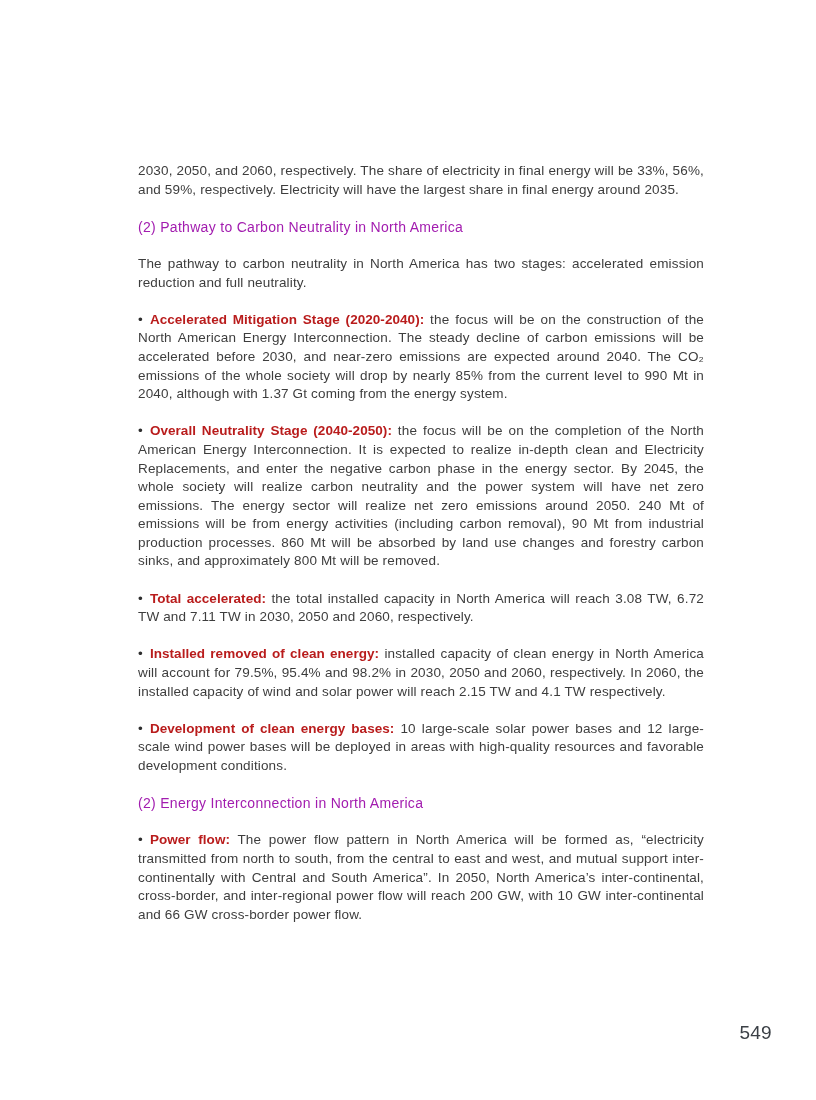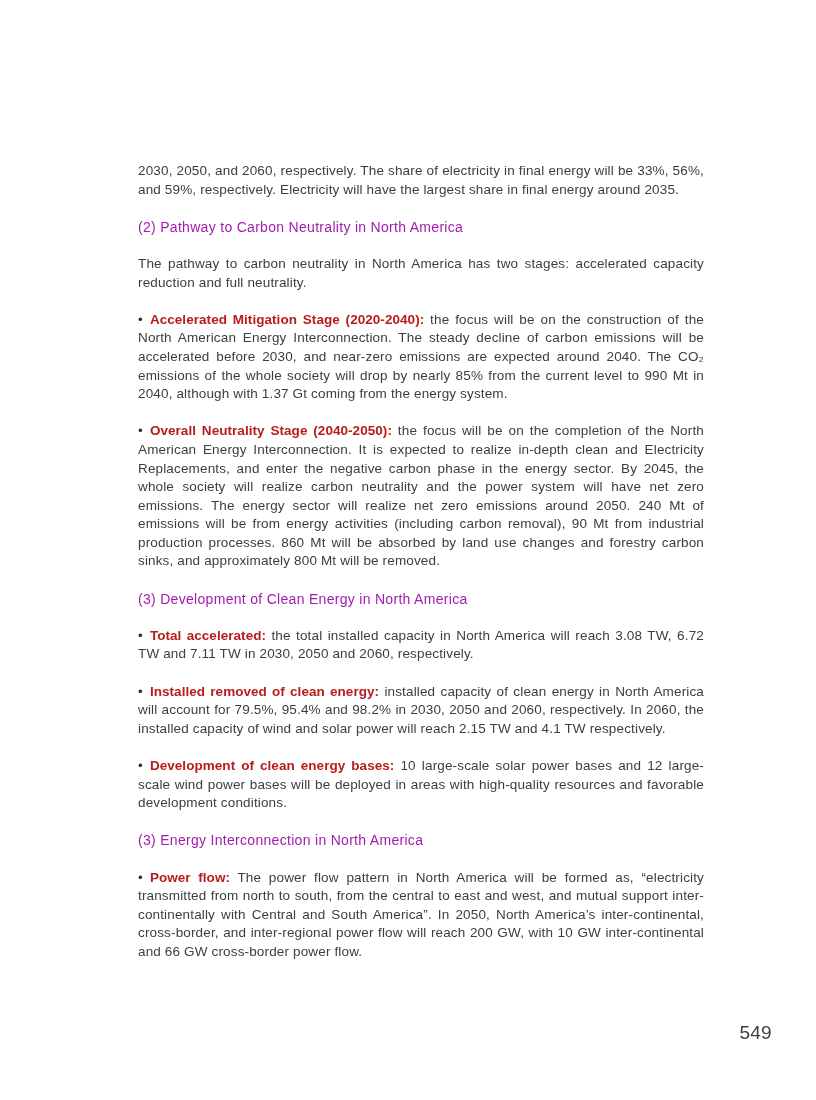--- a/index.html
+++ b/index.html
@@ -60,34 +60,33 @@
 </head>
 <body>
 
 <div class="page">
   <div class="text-column">
 
     <p class="body-p">2030, 2050, and 2060, respectively. The share of electricity in final energy will be 33%, 56%, and 59%, respectively. Electricity will have the largest share in final energy around 2035.</p>
 
     <p class="section-heading">(2) Pathway to Carbon Neutrality in North America</p>
 
-    <p class="body-p">The pathway to carbon neutrality in North America has two stages: accelerated capacity reduction and full neutrality.</p>
+    <p class="body-p">The pathway to carbon neutrality in North America has two stages: accelerated emission reduction and full neutrality.</p>
 
     <p class="body-p"><span class="dot">•</span><span class="lead">Accelerated Mitigation Stage (2020-2040):</span><span> the focus will be on the construction of the North American Energy Interconnection. The steady decline of carbon emissions will be accelerated before 2030, and near-zero emissions are expected around 2040. The CO₂ emissions of the whole society will drop by nearly 85% from the current level to 990 Mt in 2040, although with 1.37 Gt coming from the energy system.</span></p>
 
     <p class="body-p"><span class="dot">•</span><span class="lead">Overall Neutrality Stage (2040-2050):</span><span> the focus will be on the completion of the North American Energy Interconnection. It is expected to realize in-depth clean and Electricity Replacements, and enter the negative carbon phase in the energy sector. By 2045, the whole society will realize carbon neutrality and the power system will have net zero emissions. The energy sector will realize net zero emissions around 2050. 240 Mt of emissions will be from energy activities (including carbon removal), 90 Mt from industrial production processes. 860 Mt will be absorbed by land use changes and forestry carbon sinks, and approximately 800 Mt will be removed.</span></p>
 
-    <p class="section-heading">(3) Development of Clean Energy in North America</p>
 
     <p class="body-p"><span class="dot">•</span><span class="lead">Total accelerated:</span><span> the total installed capacity in North America will reach 3.08 TW, 6.72 TW and 7.11 TW in 2030, 2050 and 2060, respectively.</span></p>
 
     <p class="body-p"><span class="dot">•</span><span class="lead">Installed removed of clean energy:</span><span> installed capacity of clean energy in North America will account for 79.5%, 95.4% and 98.2% in 2030, 2050 and 2060, respectively. In 2060, the installed capacity of wind and solar power will reach 2.15 TW and 4.1 TW respectively.</span></p>
 
     <p class="body-p"><span class="dot">•</span><span class="lead">Development of clean energy bases:</span><span> 10 large-scale solar power bases and 12 large-scale wind power bases will be deployed in areas with high-quality resources and favorable development conditions.</span></p>
 
-    <p class="section-heading">(3) Energy Interconnection in North America</p>
+    <p class="section-heading">(2) Energy Interconnection in North America</p>
 
     <p class="body-p"><span class="dot">•</span><span class="lead">Power flow:</span><span> The power flow pattern in North America will be formed as, “electricity transmitted from north to south, from the central to east and west, and mutual support inter-continentally with Central and South America”. In 2050, North America’s inter-continental, cross-border, and inter-regional power flow will reach 200 GW, with 10 GW inter-continental and 66 GW cross-border power flow.</span></p>
 
   </div>
 
   <div class="page-number">549</div>
 </div>
 
 </body></html>

